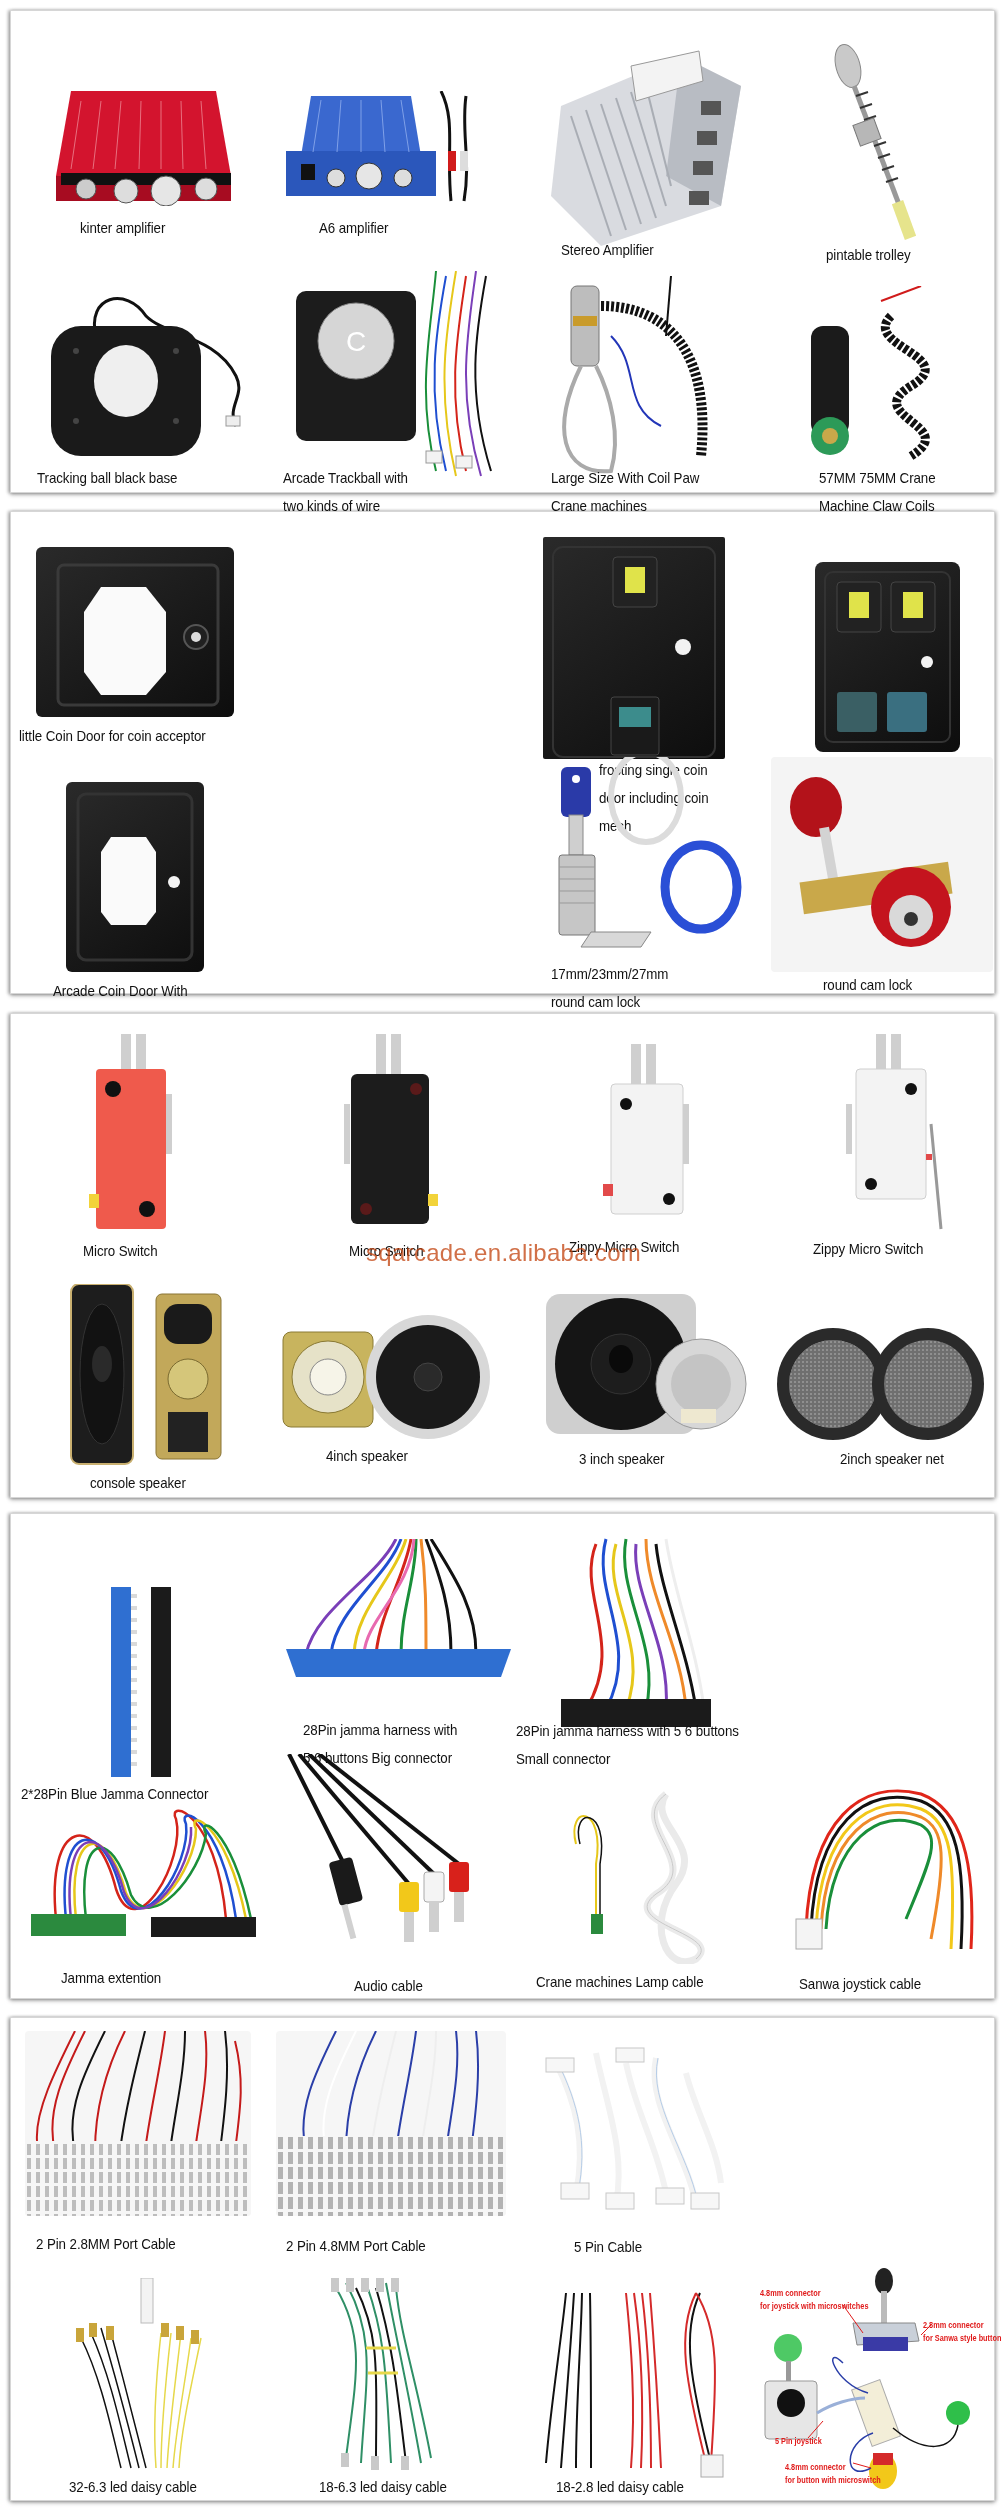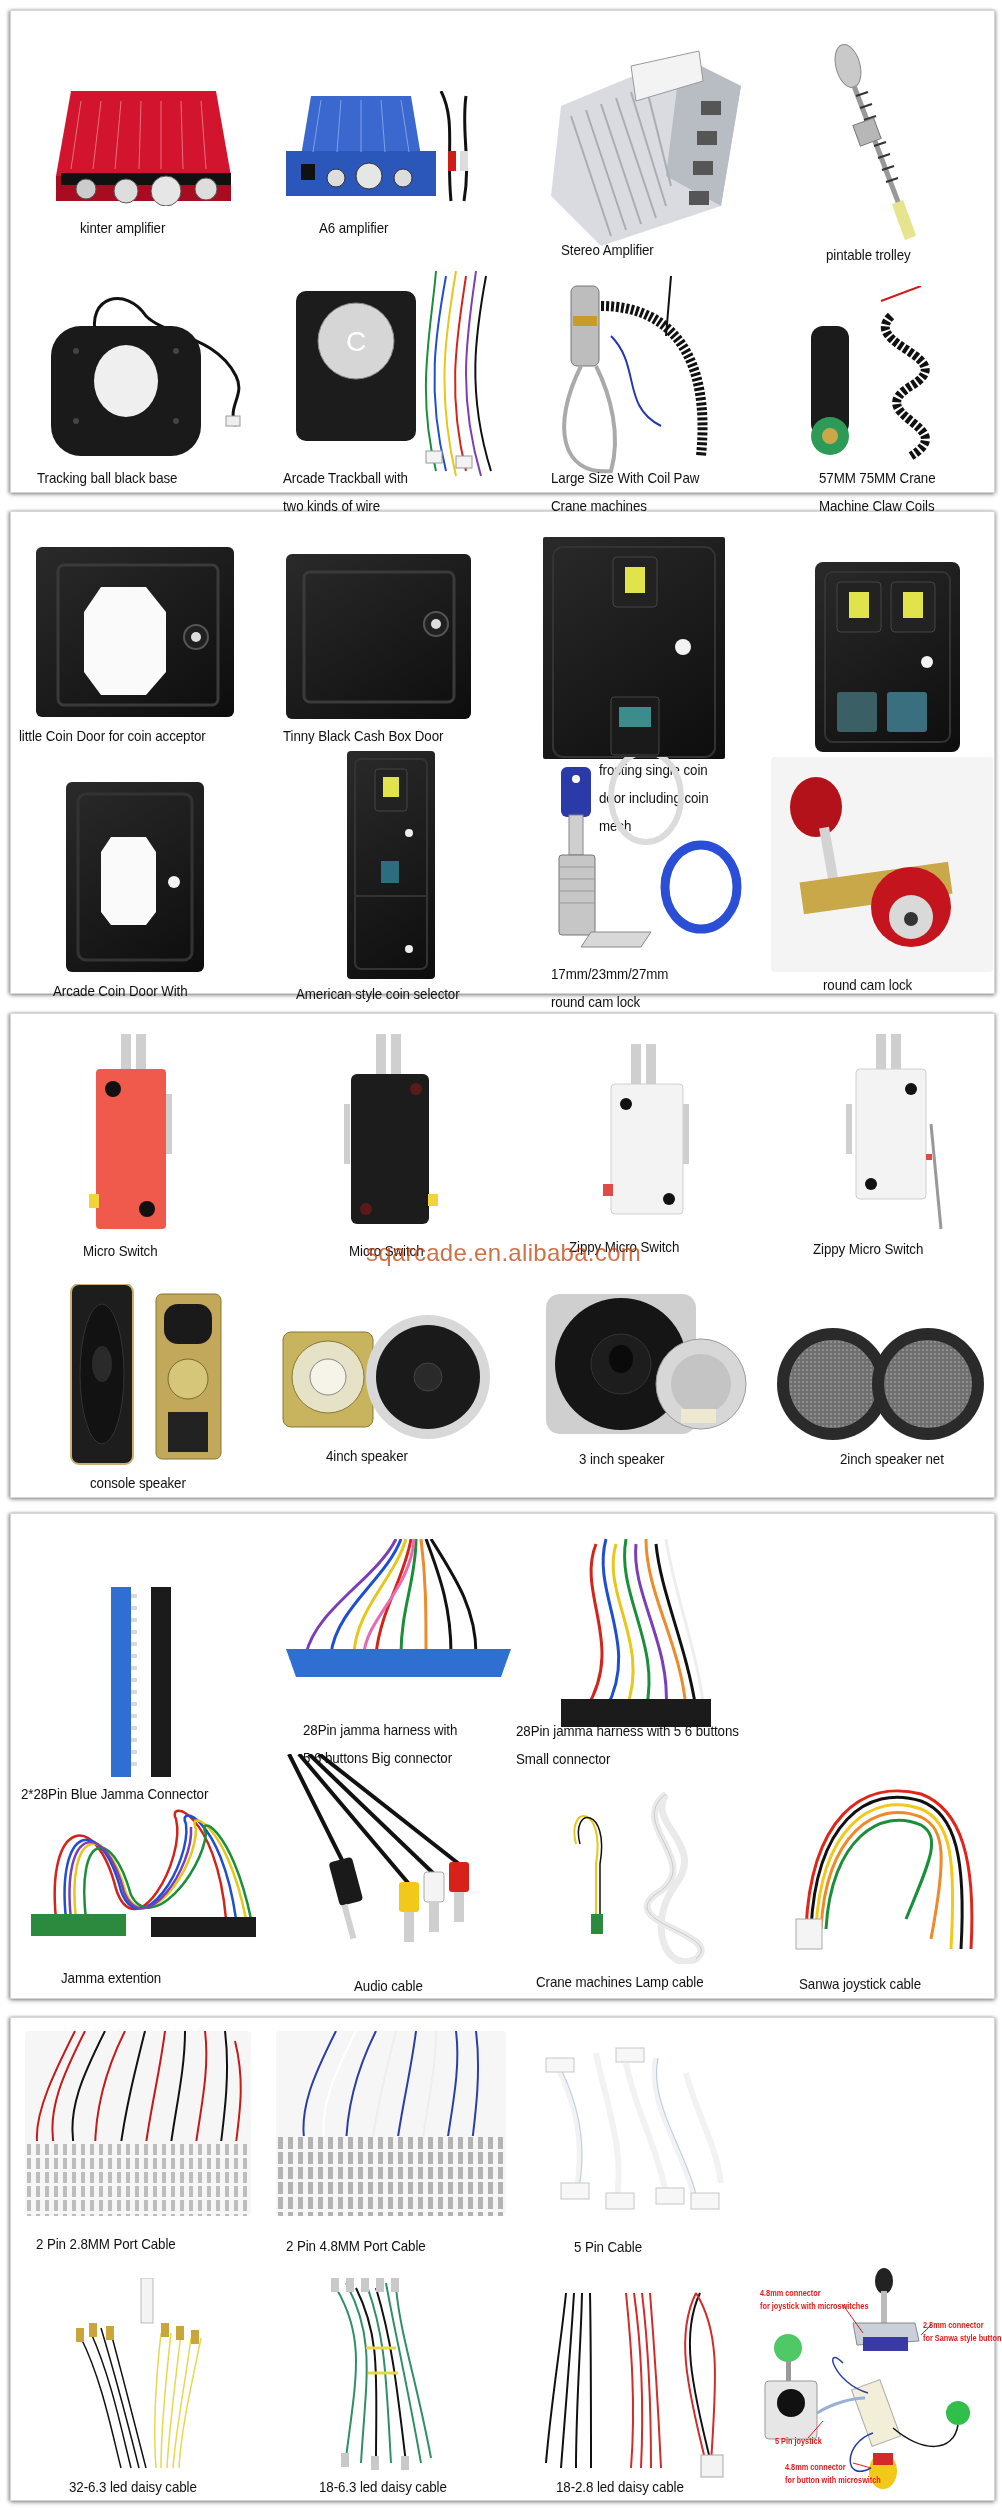--- a/index.html
+++ b/index.html
@@ -205,30 +205,20 @@
       <svg width="198" height="170" viewBox="0 0 198 170">
         <rect x="22" y="18" width="160" height="140" rx="6" fill="none" stroke="#3a3a3a" stroke-width="3"></rect>
         <polygon points="65,40 110,40 130,65 130,125 110,148 65,148 48,125 48,65" fill="#fafafa"></polygon>
         <circle cx="160" cy="90" r="12" fill="#202020" stroke="#555" stroke-width="2"></circle>
         <circle cx="160" cy="90" r="5" fill="#ddd"></circle>
       </svg>
     </div>
     <div class="cap" style="left:8px;top:210px;"><span>little Coin Door for coin acceptor</span></div>
   </div>
 
-  <div class="item" style="left:255px;top:0;width:250px;height:240px;">
-    <div class="pic dark" style="left:20px;top:42px;width:185px;height:165px;border-radius:6px;">
-      <svg width="185" height="165" viewBox="0 0 185 165">
-        <rect x="18" y="18" width="150" height="130" rx="6" fill="none" stroke="#3a3a3a" stroke-width="3"></rect>
-        <circle cx="150" cy="70" r="12" fill="#202020" stroke="#555" stroke-width="2"></circle>
-        <circle cx="150" cy="70" r="5" fill="#ddd"></circle>
-      </svg>
-    </div>
-    <div class="cap" style="left:17px;top:210px;"><span>Tinny Black Cash Box Door</span></div>
-  </div>
 
   <div class="item" style="left:510px;top:0;width:245px;height:265px;">
     <div class="pic dark" style="left:22px;top:25px;width:182px;height:222px;border-radius:2px;">
       <svg width="182" height="222" viewBox="0 0 182 222">
         <rect x="10" y="10" width="162" height="210" rx="10" fill="none" stroke="#333" stroke-width="2"></rect>
         <rect x="70" y="20" width="44" height="50" rx="4" fill="#222" stroke="#444"></rect>
         <rect x="82" y="30" width="20" height="26" fill="#e0e34a"></rect>
         <circle cx="140" cy="110" r="8" fill="#f3f3f3"></circle>
         <rect x="68" y="160" width="48" height="58" rx="3" fill="#1a1a1a" stroke="#444"></rect>
         <rect x="76" y="170" width="32" height="20" fill="#3c8c8c"></rect>
@@ -267,37 +257,20 @@
         <polygon points="45,55 80,55 90,70 90,130 80,143 45,143 35,130 35,70" fill="#fafafa"></polygon>
         <circle cx="108" cy="100" r="6" fill="#f3f3f3"></circle>
       </svg>
     </div>
     <div class="cap" style="left:42px;top:200px;">
       <div>Arcade Coin Door With</div>
       <div>Acceptor mounting hold</div>
     </div>
   </div>
 
-  <div class="item" style="left:255px;top:265px;width:250px;height:216px;">
-    <div class="pic dark" style="left:81px;top:-26px;width:88px;height:228px;border-radius:4px;">
-      <svg width="88" height="228" viewBox="0 0 88 228">
-        <rect x="8" y="8" width="72" height="210" rx="6" fill="none" stroke="#333" stroke-width="2"></rect>
-        <rect x="28" y="18" width="32" height="42" rx="3" fill="#222" stroke="#444"></rect>
-        <rect x="36" y="26" width="16" height="20" fill="#e0e34a"></rect>
-        <circle cx="62" cy="82" r="4" fill="#eee"></circle>
-        <rect x="34" y="110" width="18" height="22" fill="#2e6c80"></rect>
-        <line x1="8" y1="145" x2="80" y2="145" stroke="#333" stroke-width="2"></line>
-        <circle cx="62" cy="198" r="4" fill="#eee"></circle>
-      </svg>
-    </div>
-    <div class="cap" style="left:30px;top:203px;">
-      <div>American style coin selector</div>
-      <div>up &amp; down the door</div>
-    </div>
-  </div>
 
   <div class="item" style="left:510px;top:265px;width:245px;height:216px;">
     <div class="pic" style="left:30px;top:-20px;width:210px;height:225px;">
       <svg width="210" height="225" viewBox="0 0 210 225">
         <rect x="10" y="10" width="30" height="50" rx="6" fill="#2a3aa8"></rect>
         <circle cx="25" cy="22" r="4" fill="#fff"></circle>
         <rect x="18" y="58" width="14" height="40" fill="#cfcfcf" stroke="#888"></rect>
         <rect x="8" y="98" width="36" height="80" rx="3" fill="#c6c6c6" stroke="#777"></rect>
         <g stroke="#999">
             <line x1="8" y1="110" x2="44" y2="110"></line>

